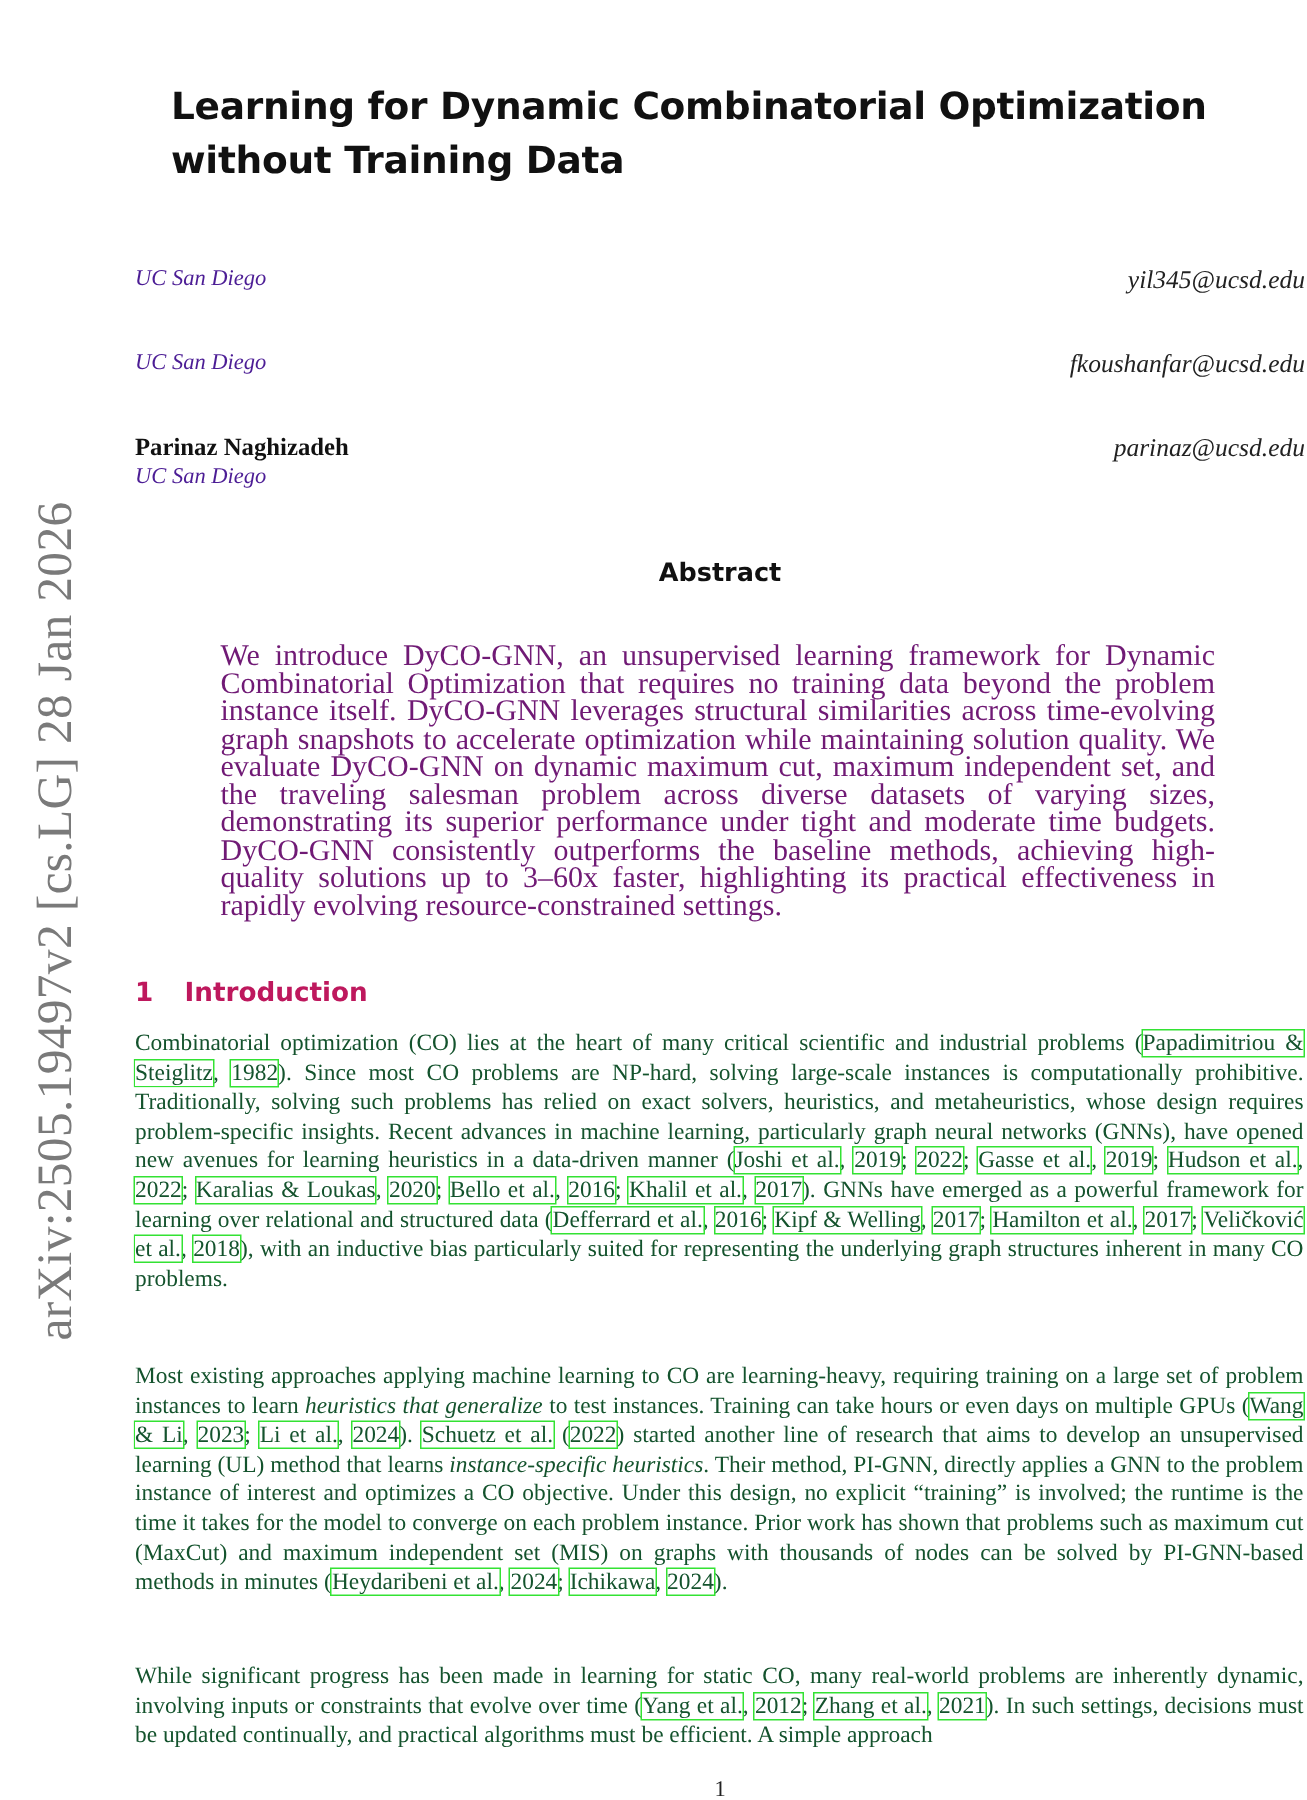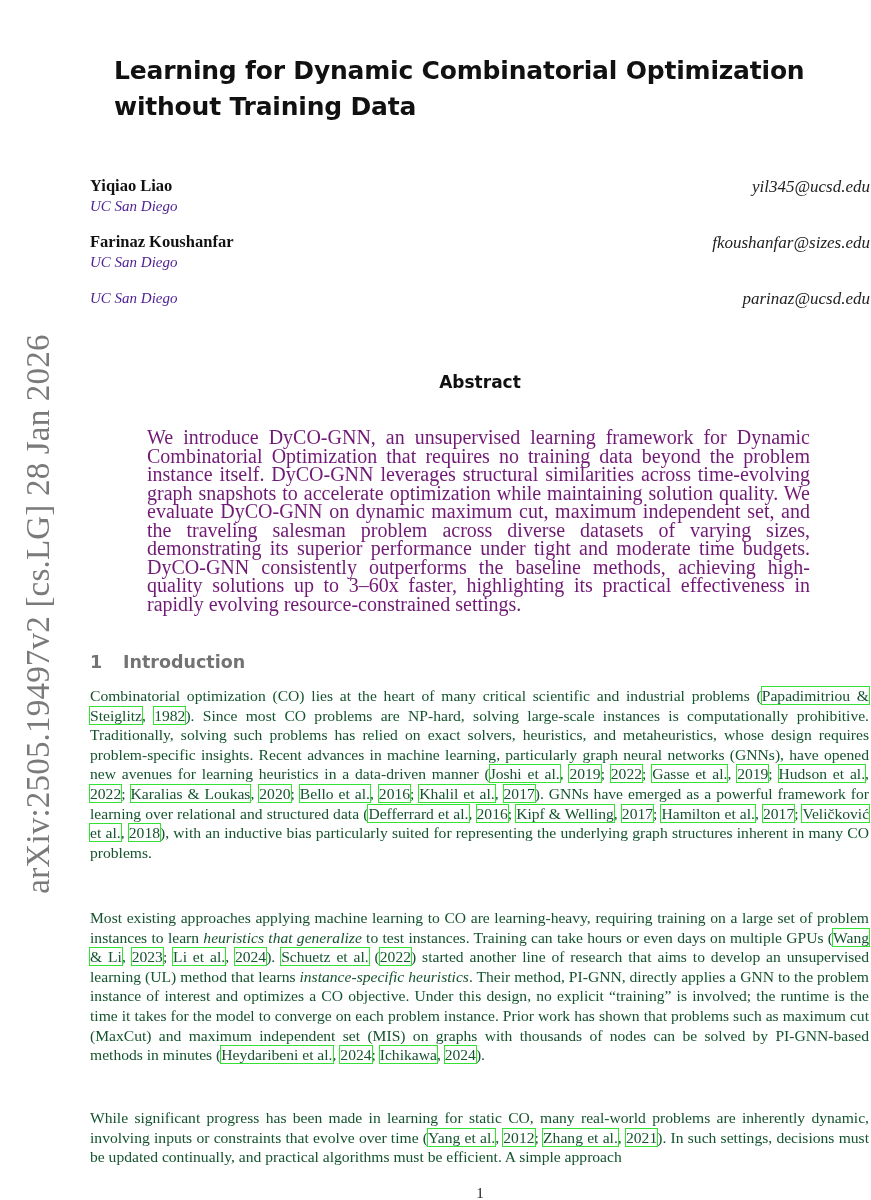--- a/index.html
+++ b/index.html
@@ -50,21 +50,21 @@
     font-weight: bold; font-size: 17px; color: #111;
   }
   .abstract-body {
     position: absolute; left: 147px; top: 428px; width: 663px;
     font-family: "Liberation Serif", "DejaVu Serif", serif;
     font-size: 20px; line-height: 18.5px; text-align: justify; color: #701a75;
   }
   .section-heading {
     position: absolute; left: 90px; top: 652px;
     font-family: "DejaVu Sans", "Liberation Sans", sans-serif;
-    font-weight: bold; font-size: 17.5px; color: #737373;
+    font-weight: bold; font-size: 17.5px; color: #be185d;
   }
   .section-heading .num { display: inline-block; width: 33px; }
   .para {
     position: absolute; left: 90px; width: 779px;
     font-family: "Liberation Serif", "DejaVu Serif", serif;
     font-size: 15.6px; line-height: 19.6px; text-align: justify; color: #14532d;
     margin: 0;
   }
   .cite {
     outline: 1.5px solid #33e233; outline-offset: 0px;
@@ -80,30 +80,29 @@
 </head>
 <body>
 
 <div class="arxiv-stamp">
   <span>arXiv:2505.19497v2  [cs.LG]  28 Jan 2026</span>
 </div>
 
 <div class="title">Learning for Dynamic Combinatorial Optimization without Training Data</div>
 
 <div class="author" style="top:176px;">
-  <div class="name">Yiqiao Liao</div>
   <div class="affil">UC San Diego</div>
   <div class="email">yil345@ucsd.edu</div>
 </div>
 <div class="author" style="top:232px;">
-  <div class="name">Farinaz Koushanfar</div>
   <div class="affil">UC San Diego</div>
-  <div class="email">fkoushanfar@sizes.edu</div>
+  <div class="email">fkoushanfar@ucsd.edu</div>
 </div>
 <div class="author" style="top:288px;">
+  <div class="name">Parinaz Naghizadeh</div>
   <div class="affil">UC San Diego</div>
   <div class="email">parinaz@ucsd.edu</div>
 </div>
 
 <div class="abstract-heading" style="width:960px;">Abstract</div>
 <div class="abstract-body">We introduce DyCO-GNN, an unsupervised learning framework for Dynamic Combinatorial Optimization that requires no training data beyond the problem instance itself. DyCO-GNN leverages structural similarities across time-evolving graph snapshots to accelerate optimization while maintaining solution quality. We evaluate DyCO-GNN on dynamic maximum cut, maximum independent set, and the traveling salesman problem across diverse datasets of varying sizes, demonstrating its superior performance under tight and moderate time budgets. DyCO-GNN consistently outperforms the baseline methods, achieving high-quality solutions up to 3–60x faster, highlighting its practical effectiveness in rapidly evolving resource-constrained settings.</div>
 
 <div class="section-heading">
   <span class="num">1</span><span>Introduction</span>
 </div>

